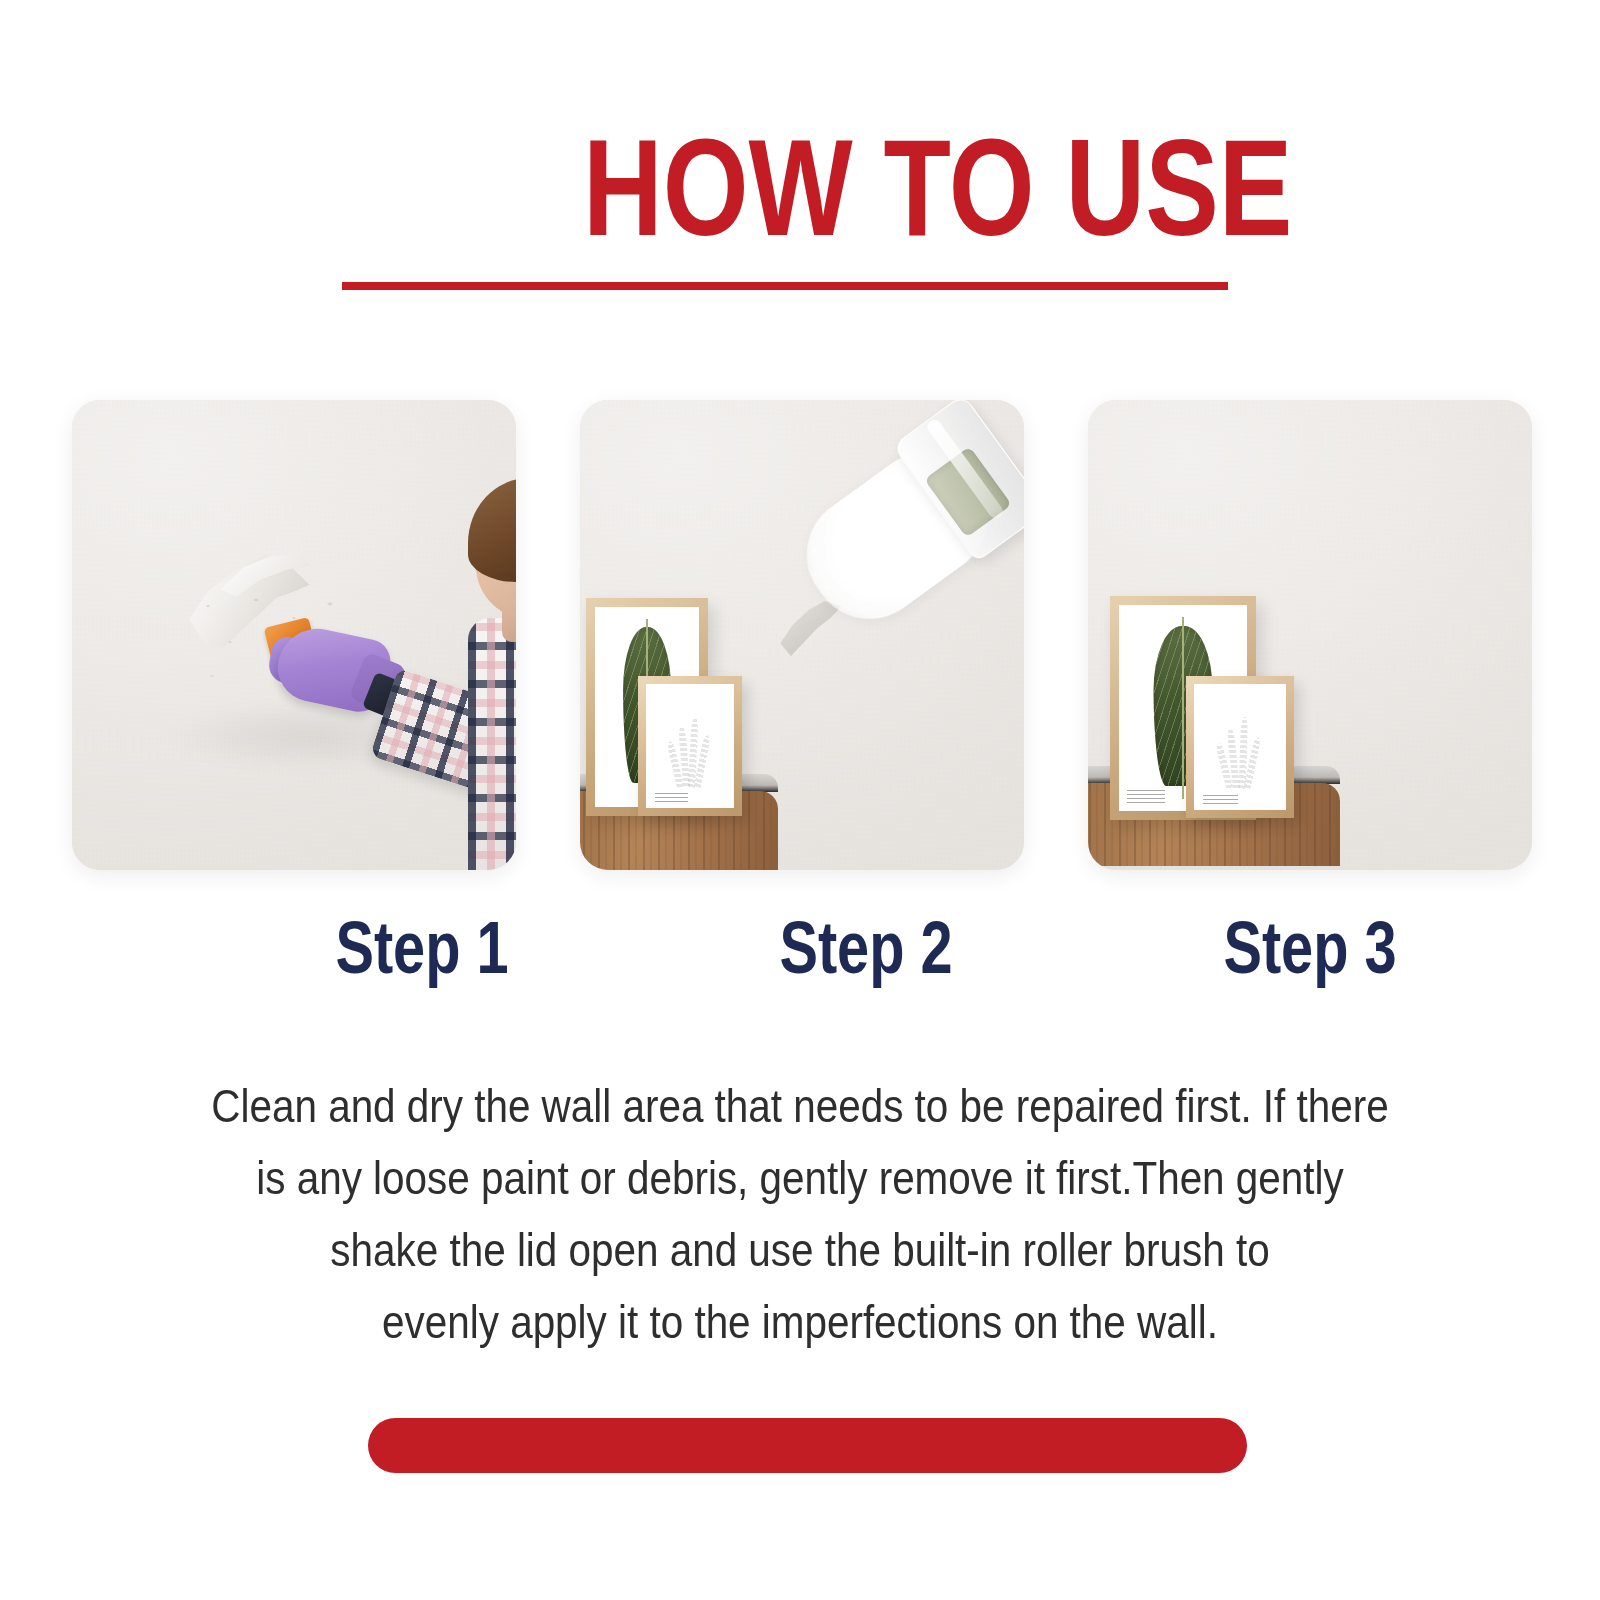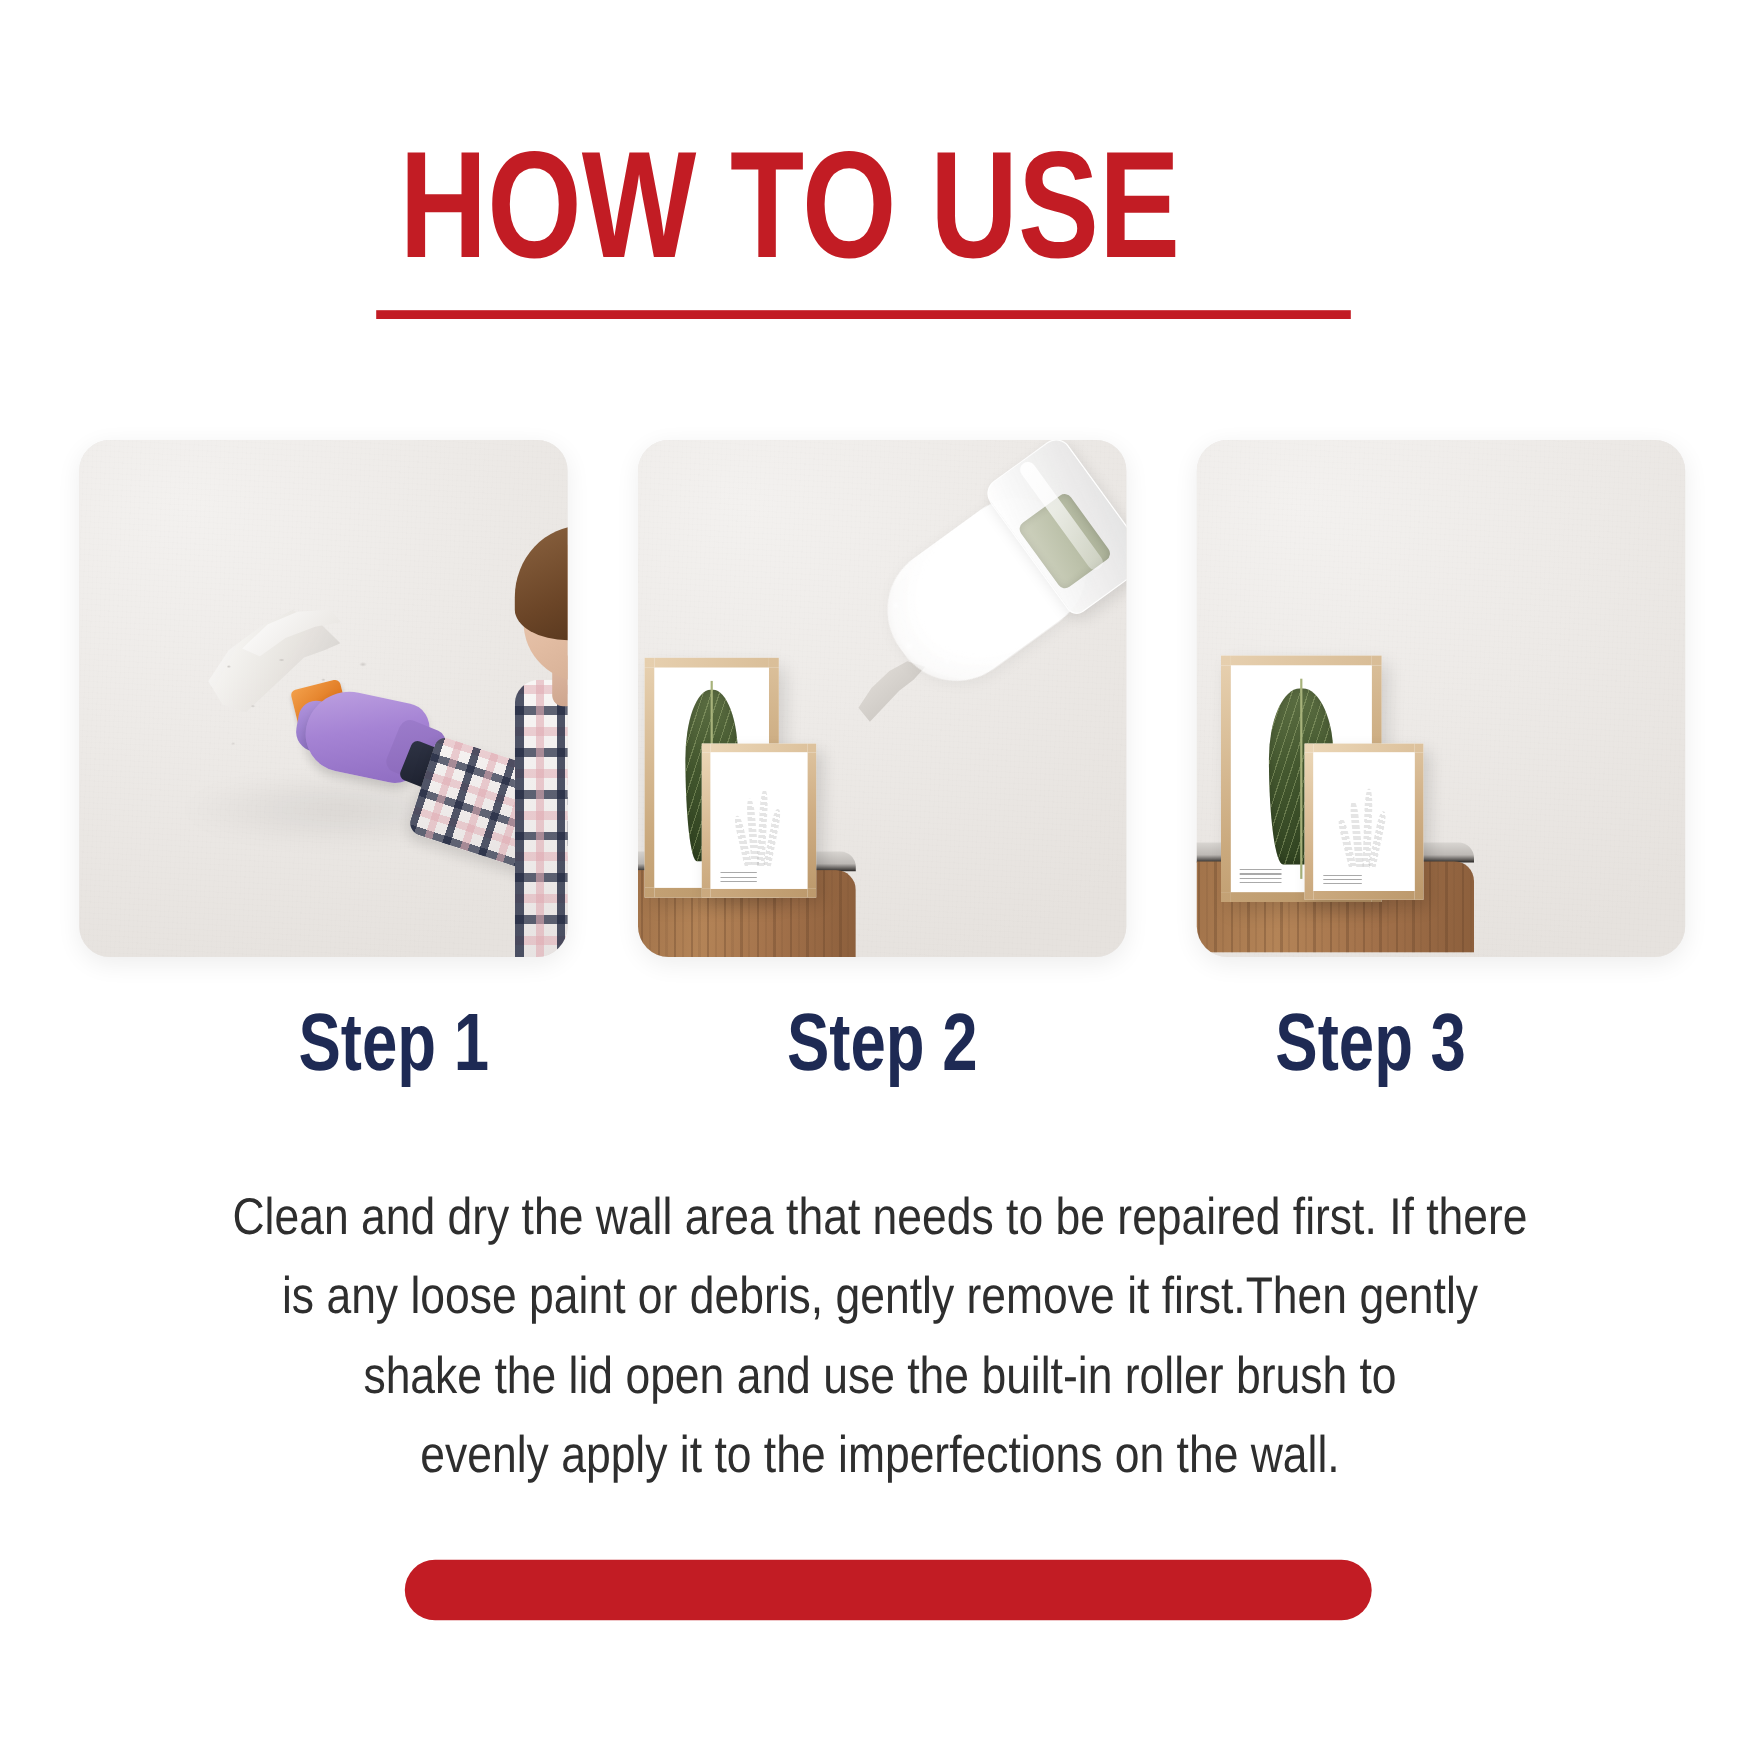--- a/index.html
+++ b/index.html
@@ -14,21 +14,21 @@
     overflow: hidden;
     position: relative;
   }
 
   
   .title-block {
     position: absolute;
     left: 0;
     top: 118px;
     width: 1436px;
-    text-align: center;
+    text-align: right;
   }
   .main-title {
     font-family: "Liberation Sans", sans-serif;
     font-weight: bold;
     font-size: 138px;
     line-height: 1.0;
     letter-spacing: 0px;
     color: #C21C24;
     transform: scaleX(0.80);
     transform-origin: center top;
@@ -420,21 +420,21 @@
   }
 
   
   .steps-row {
     position: absolute;
     left: 72px;
     top: 902px;
     width: 1460px;
     height: 92px;
     display: flex;
-    justify-content: center;
+    justify-content: flex-end;
   }
   .step-label {
     width: 444px;
     text-align: center;
     font-family: "Liberation Sans", sans-serif;
     font-weight: bold;
     font-size: 74px;
     line-height: 92px;
     color: #1E2A54;
     transform: scaleX(0.78);

